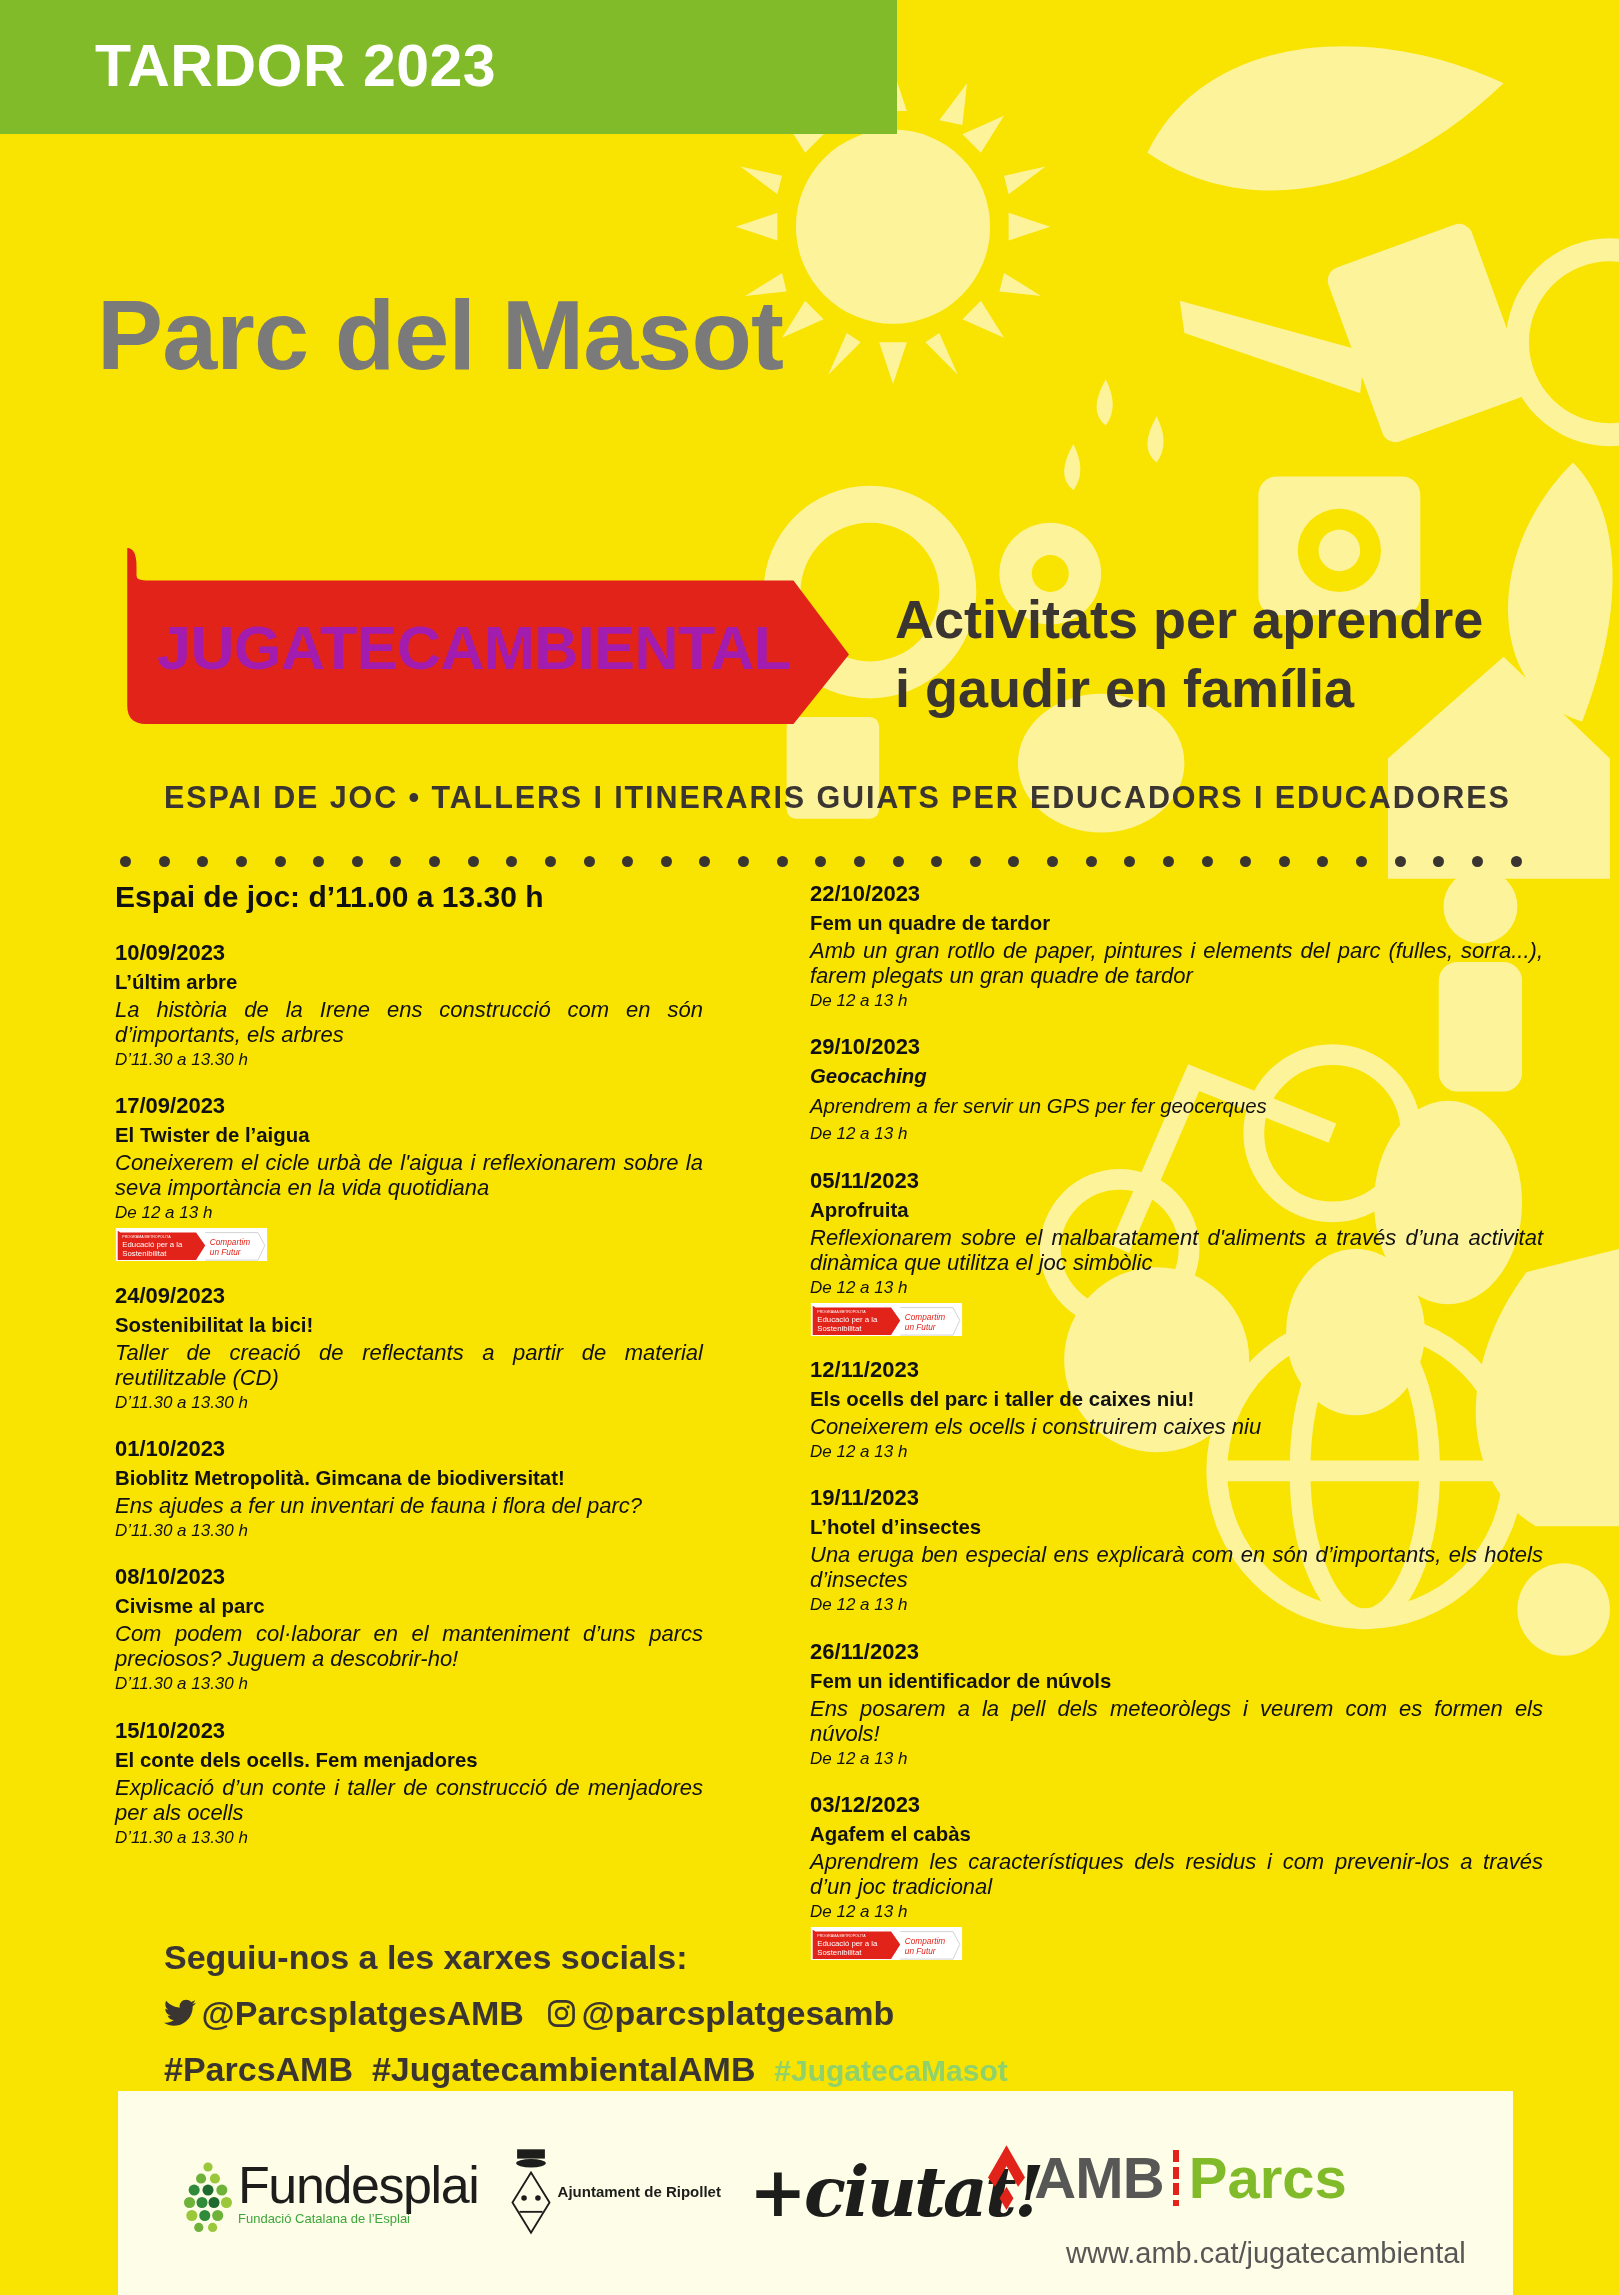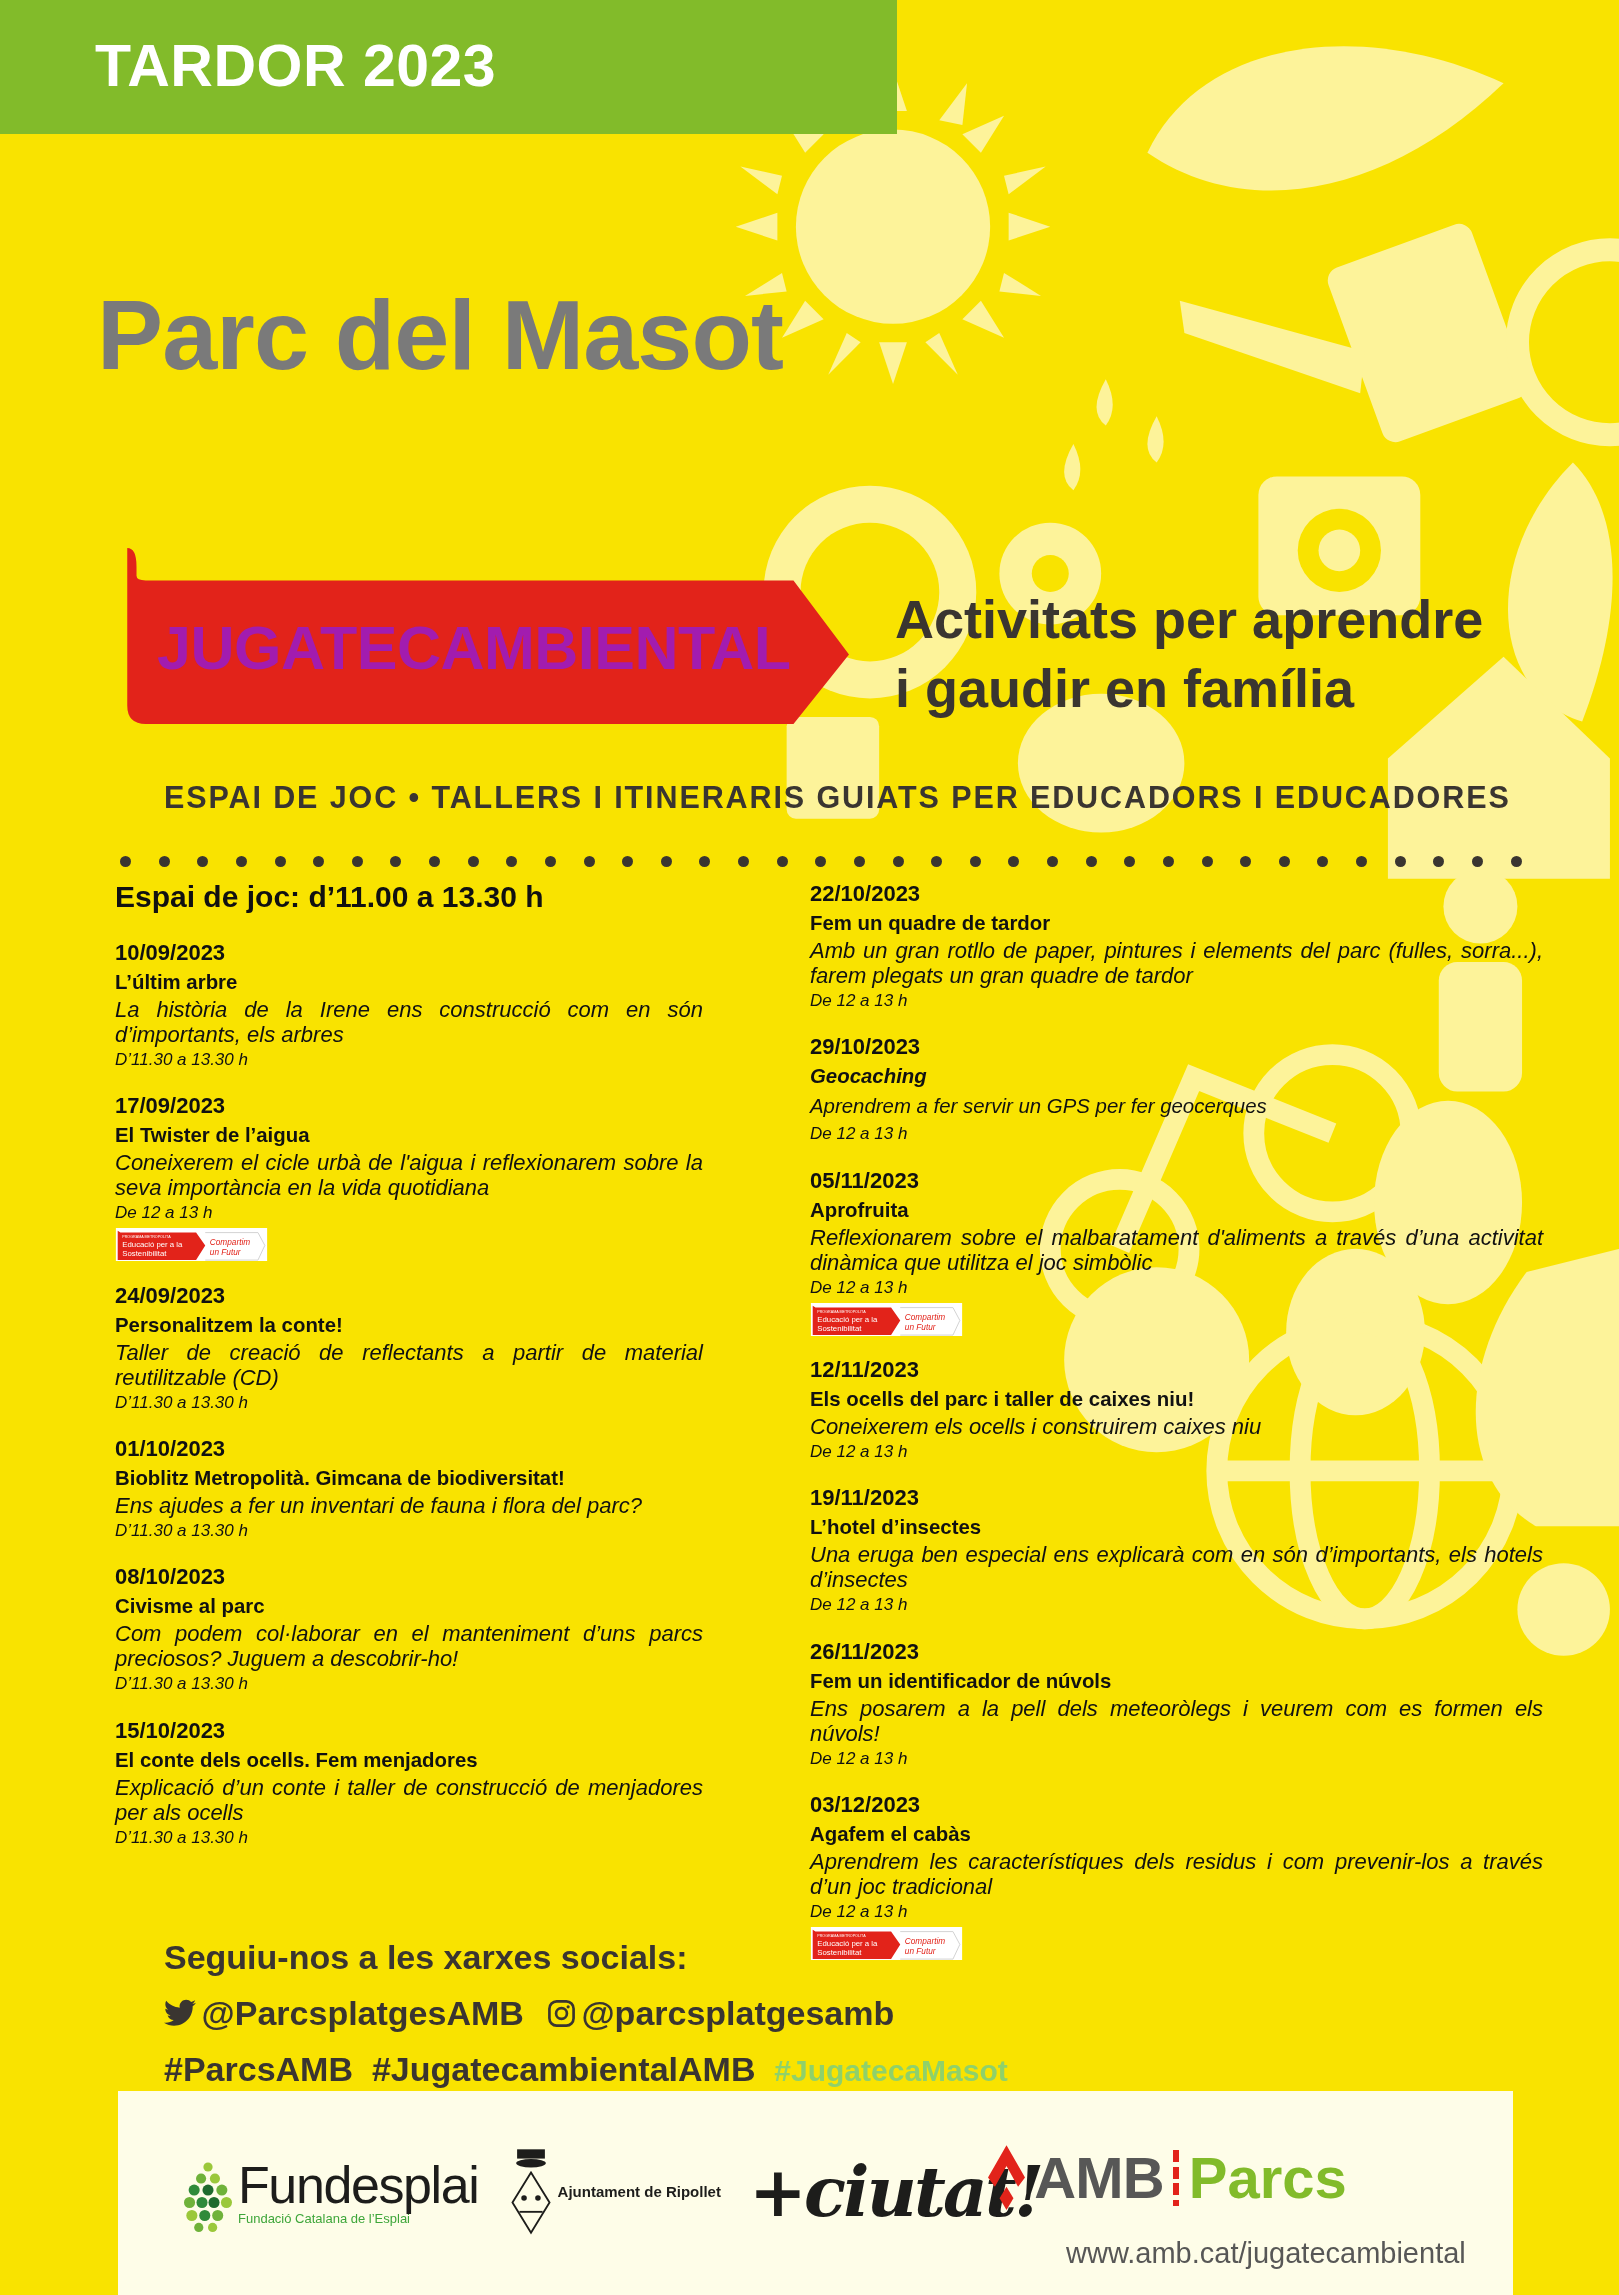--- a/index.html
+++ b/index.html
@@ -218,21 +218,21 @@
     <path d="M195,10 L310,10 L325,38 L310,70 L195,70" fill="none" stroke="#cfcfcf" stroke-width="2"></path>
     <text x="14" y="22" font-size="8" fill="#fff" font-family="Liberation Sans, sans-serif">PROGRAMA METROPOLITÀ</text>
     <text x="14" y="42" font-size="17" fill="#fff" font-family="Liberation Sans, sans-serif">Educació per a la</text>
     <text x="14" y="62" font-size="17" fill="#fff" font-family="Liberation Sans, sans-serif">Sostenibilitat</text>
     <text x="205" y="36" font-size="18" font-style="italic" fill="#e2231a" font-family="Liberation Sans, sans-serif">Compartim</text>
     <text x="205" y="58" font-size="18" font-style="italic" fill="#e2231a" font-family="Liberation Sans, sans-serif">un Futur</text>
   </svg>
       </div>
       <div class="event">
     <div class="date">24/09/2023</div>
-    <div class="title">Personalitzem la conte!</div>
+    <div class="title">Sostenibilitat la bici!</div>
     <div class="desc">Taller de creació de reflectants a partir de material reutilitzable (CD)</div>
     <div class="time">D’11.30 a 13.30 h</div>
   </div>
       <div class="event">
     <div class="date">01/10/2023</div>
     <div class="title">Bioblitz Metropolità. Gimcana de biodiversitat!</div>
     <div class="desc">Ens ajudes a fer un inventari de fauna i flora del parc?</div>
     <div class="time">D’11.30 a 13.30 h</div>
   </div>
       <div class="event">

